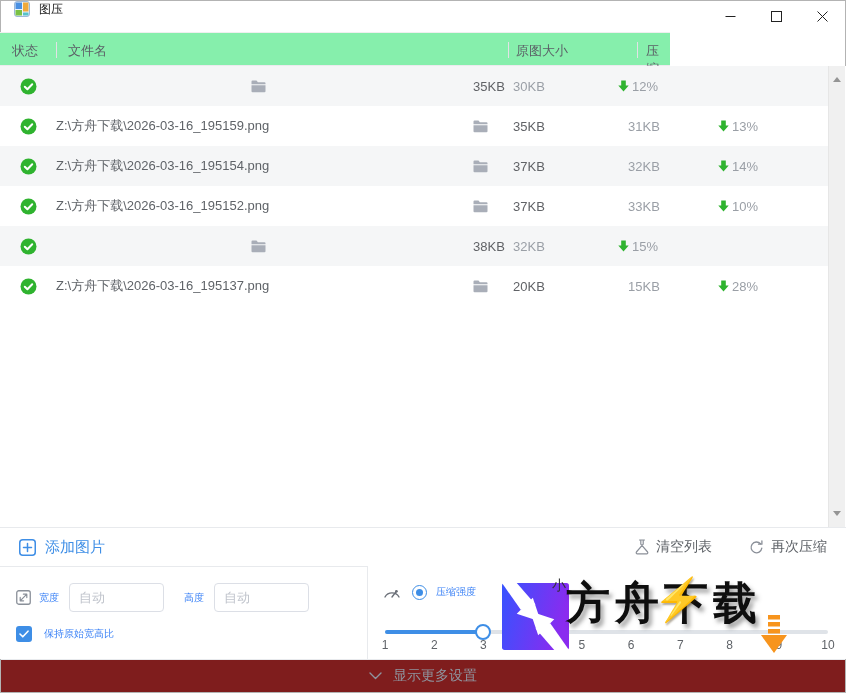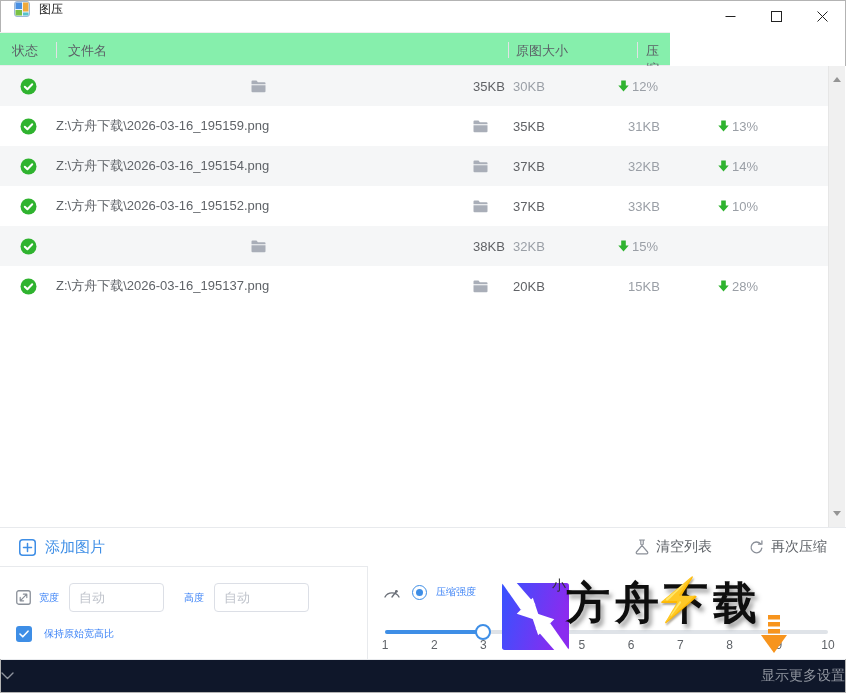--- a/index.html
+++ b/index.html
@@ -55,21 +55,21 @@
   .radio { width:15px; height:15px; border:1.5px solid var(--accent,#3e8ee6); border-radius:50%; margin-left:11px; display:flex; align-items:center; justify-content:center; background:#fff; }
   .radio .dot { width:7px; height:7px; border-radius:50%; background:var(--accent,#3e8ee6); }
   .frag { position:absolute; left:183px; top:11px; font-size:14px; color:#303133; z-index:31; }
   .slider { position:absolute; left:16px; top:58px; width:443px; height:20px; }
   .slider .track { position:absolute; top:6px; left:0; width:100%; height:4px; background:#dfe3e8; border-radius:2px; }
   .slider .fill { position:absolute; top:6px; left:0; width:98px; height:4px; background:var(--accent,#3e8ee6); border-radius:2px; }
   .slider .handle { position:absolute; top:0; left:90px; width:16px; height:16px; background:#fff; border:2px solid var(--accent,#3e8ee6); border-radius:50%; }
   .ticks { position:absolute; left:16px; top:72px; width:443px; height:18px; }
   .tick { position:absolute; top:0; transform:translateX(-50%); font-size:12px; color:#5f6368; }
   
-  .footer { position:absolute; top:659px; left:1px; right:1px; height:33px; border-top:1px solid #e8eaed; display:flex; align-items:center; justify-content:space-between; gap:11px; color:#8f949e; font-size:14px; background:#0f172a; cursor:pointer; }
+  .footer { position:absolute; top:659px; left:1px; right:1px; height:33px; border-top:1px solid #e8eaed; display:flex; align-items:center; justify-content:center; gap:11px; color:#8f949e; font-size:14px; background:#7f1d1d; cursor:pointer; }
   
   .watermark { position:absolute; left:500px; top:573px; width:346px; height:92px; z-index:30; pointer-events:none; }
   .wm-logo { position:absolute; left:2px; top:10px; z-index:30; }
   .wm-text { position:absolute; left:66px; top:-14px; z-index:32; font-size:44px; line-height:88px; font-weight:900; letter-spacing:5px; color:#0e0e0e; white-space:nowrap; text-shadow:3px 4px 4px rgba(70,70,70,.5); }
   .wm-bolt { position:absolute; left:153px; top:2px; z-index:33; font-size:42px; color:var(--orange,#f7941d); text-shadow:1px 2px 2px rgba(60,40,0,.4); }
   .wm-arrow { position:absolute; left:260px; top:42px; z-index:33; }
 </style>
 </head>
 <body>
 

